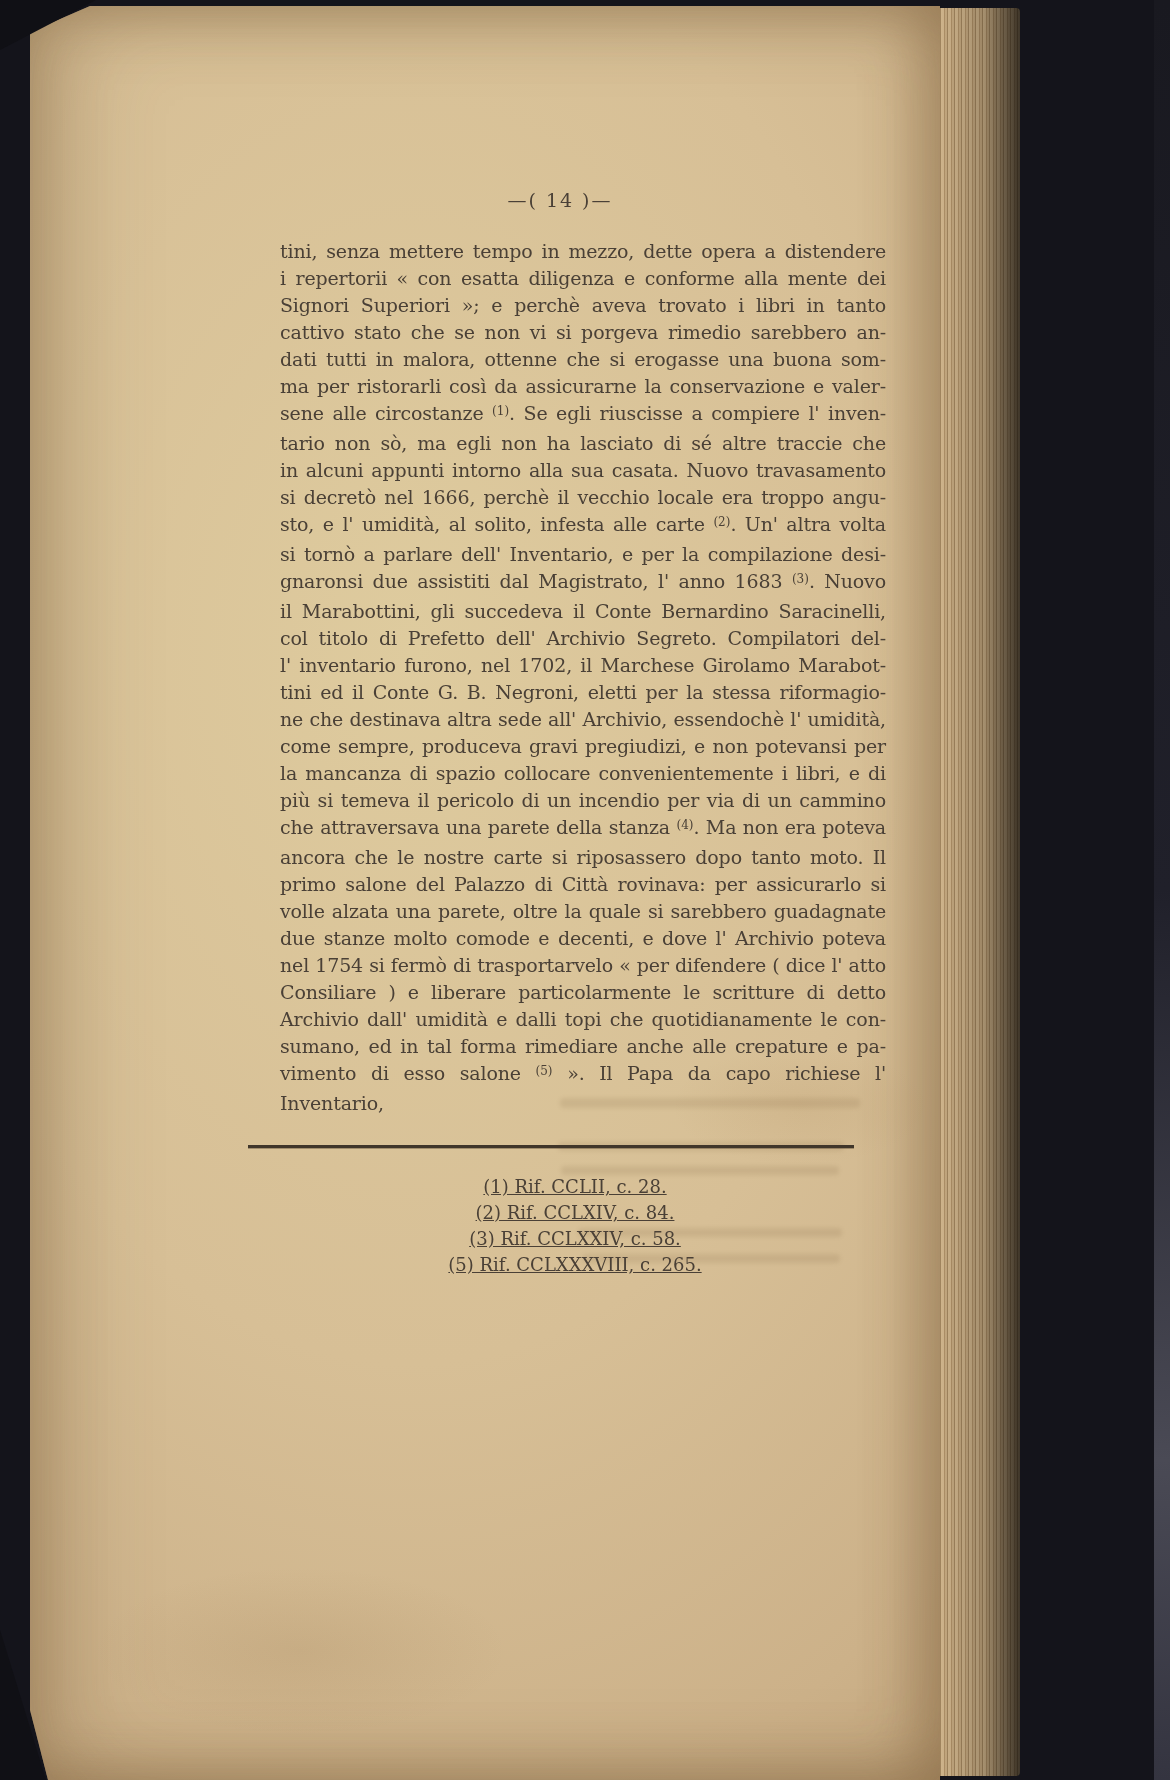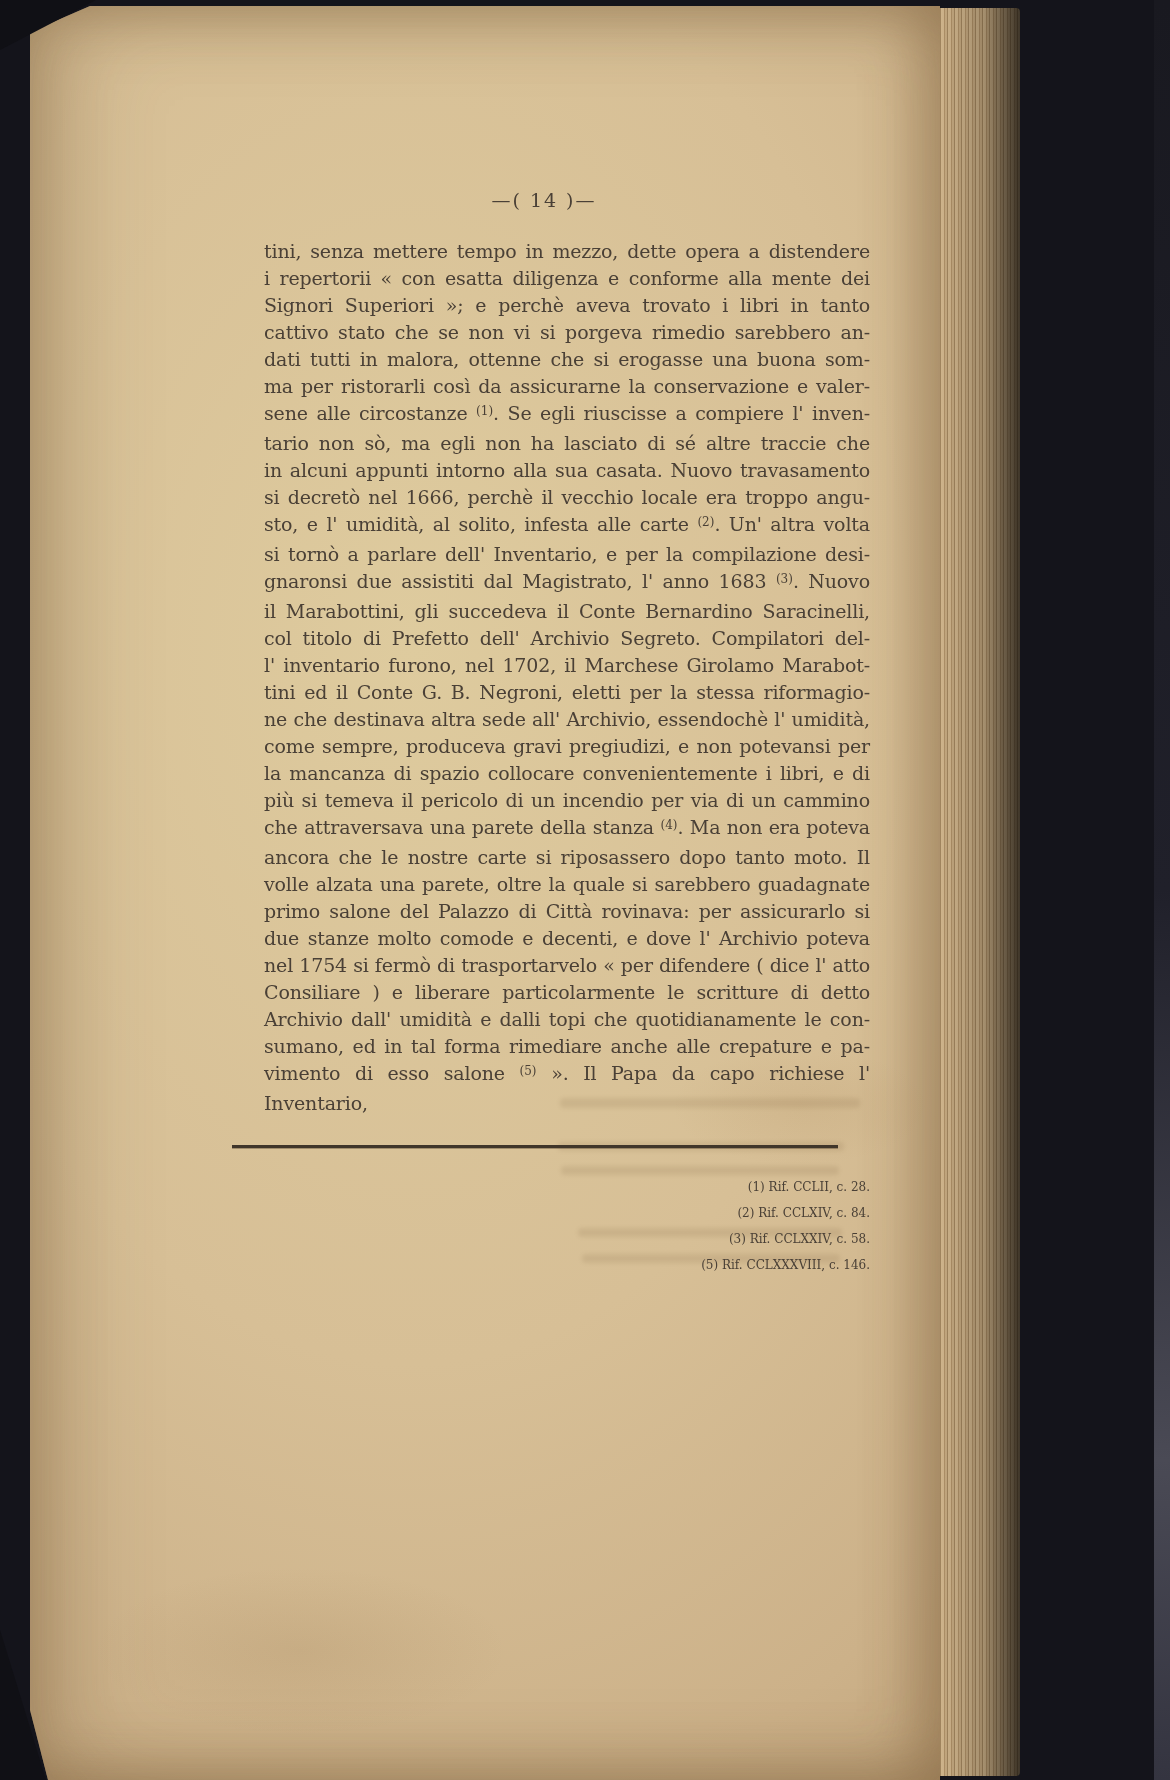--- a/index.html
+++ b/index.html
@@ -42,41 +42,41 @@
     clip-path:polygon(60px 0px,100% 0px,100% 100%,18px 100%,0px calc(100% - 70px),0px 26px);
   }
 
   
   .corner-tl{position:absolute;left:0;top:0;width:96px;height:50px;background:#101015;
     clip-path:polygon(0 0,100% 0,0 100%);}
   .corner-bl{position:absolute;left:0;bottom:0;width:46px;height:150px;background:#101015;
     clip-path:polygon(0 0,0 100%,100% 100%);}
 
   .textblock{
-    position:absolute;left:188px;top:182px;width:652px;
+    position:absolute;left:204px;top:182px;width:652px;
     color:#4a4036;
   }
   .pagenum{
     text-align:center;font-size:19px;line-height:24px;margin-bottom:26px;
     letter-spacing:2px;color:#4a4036;
   }
   .tl{
     font-size:19px;line-height:27px;
     text-align:justify;text-align-last:justify;
     letter-spacing:-0.15px;
     margin-left:46px;
   }
   .tl .sup{font-size:12px;position:relative;top:-5px;letter-spacing:0;}
   .tl .it{}
 
   .rule{margin:28px 0 0 14px;width:606px;height:3px;background:#40362a;
     box-shadow:0 1px 0 rgba(60,45,25,0.35);}
 
-  .footnotes{margin:26px 0 0 30px;font-size:12px;line-height:26px;
-    text-align:right;color:#4a4036;}
+  .footnotes{margin:26px 0 0 30px;font-size:18px;line-height:26px;
+    text-align:center;color:#4a4036;text-decoration:underline;}
 
   
   .ghost{position:absolute;background:#6b4f2e;opacity:0.12;filter:blur(2px);border-radius:4px;}
   .g1{left:530px;top:1092px;width:300px;height:10px;}
   .g2{left:528px;top:1136px;width:286px;height:9px;}
   .g3{left:531px;top:1160px;width:278px;height:9px;}
   .g4{left:548px;top:1222px;width:264px;height:9px;}
   .g5{left:552px;top:1248px;width:258px;height:9px;}
 
   .stain{position:absolute;border-radius:50%;pointer-events:none;}
@@ -124,36 +124,36 @@
           <div class="tl"><span>il Marabottini, gli succedeva il Conte Bernardino Saracinelli,</span></div>
           <div class="tl"><span>col titolo di </span><span class="it">Prefetto dell' Archivio Segreto.</span><span> Compilatori del-</span></div>
           <div class="tl"><span>l' inventario furono, nel 1702, il Marchese Girolamo Marabot-</span></div>
           <div class="tl"><span>tini ed il Conte G. B. Negroni, eletti per la stessa riformagio-</span></div>
           <div class="tl"><span>ne che destinava altra sede all' Archivio, essendochè l' umidità,</span></div>
           <div class="tl"><span>come sempre, produceva gravi pregiudizi, e non potevansi per</span></div>
           <div class="tl"><span>la mancanza di spazio collocare convenientemente i libri, e di</span></div>
           <div class="tl"><span>più si temeva il pericolo di un incendio per via di un cammino</span></div>
           <div class="tl"><span>che attraversava una parete della stanza </span><span class="sup">(4)</span><span>. Ma non era poteva</span></div>
           <div class="tl"><span>ancora che le nostre carte si riposassero dopo tanto moto. Il</span></div>
+          <div class="tl"><span>primo salone del Palazzo di Città rovinava: per assicurarlo si</span></div>
           <div class="tl"><span>volle alzata una parete, oltre la quale si sarebbero guadagnate</span></div>
-          <div class="tl"><span>primo salone del Palazzo di Città rovinava: per assicurarlo si</span></div>
           <div class="tl"><span>due stanze molto comode e decenti, e dove l' Archivio poteva</span></div>
           <div class="tl"><span>nel 1754 si fermò di trasportarvelo « per difendere ( dice l' atto</span></div>
           <div class="tl"><span>Consiliare ) e liberare particolarmente le scritture di detto</span></div>
           <div class="tl"><span>Archivio dall' umidità e dalli topi che quotidianamente le con-</span></div>
           <div class="tl"><span>sumano, ed in tal forma rimediare anche alle crepature e pa-</span></div>
           <div class="tl"><span>vimento di esso salone </span><span class="sup">(5)</span><span> ». Il Papa da capo richiese l' Inventario,</span></div>
         </div>
 
       <div class="rule"></div>
 
       <div class="footnotes">
           <div>(1) Rif. CCLII, c. 28.</div>
           <div>(2) Rif. CCLXIV, c. 84.</div>
           <div>(3) Rif. CCLXXIV, c. 58.</div>
-          <div>(5) Rif. CCLXXXVIII, c. 146.</div>
+          <div>(5) Rif. CCLXXXVIII, c. 265.</div>
         </div>
     </div>
   </div>
 
   <div class="corner-tl"></div>
   <div class="corner-bl"></div>
 </div>
 
 </body></html>

